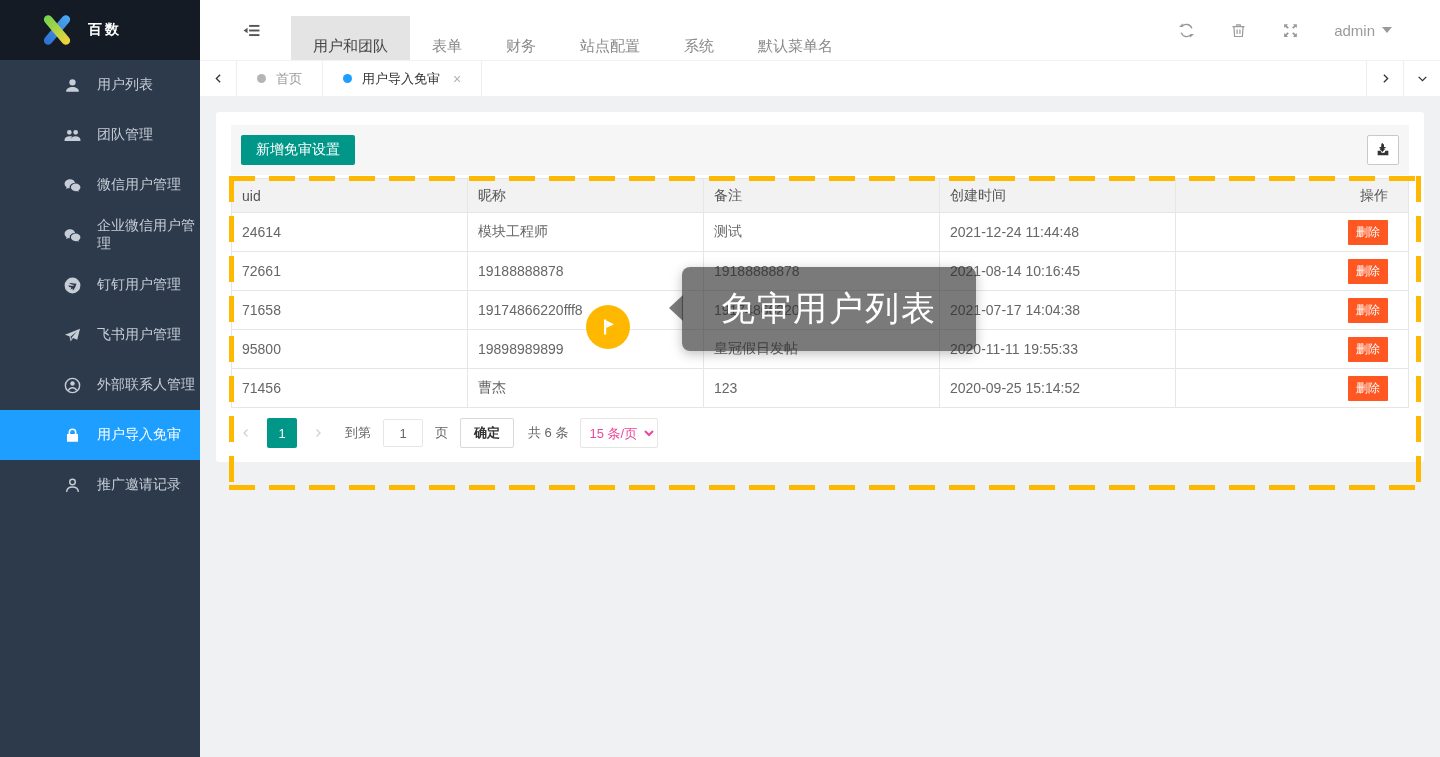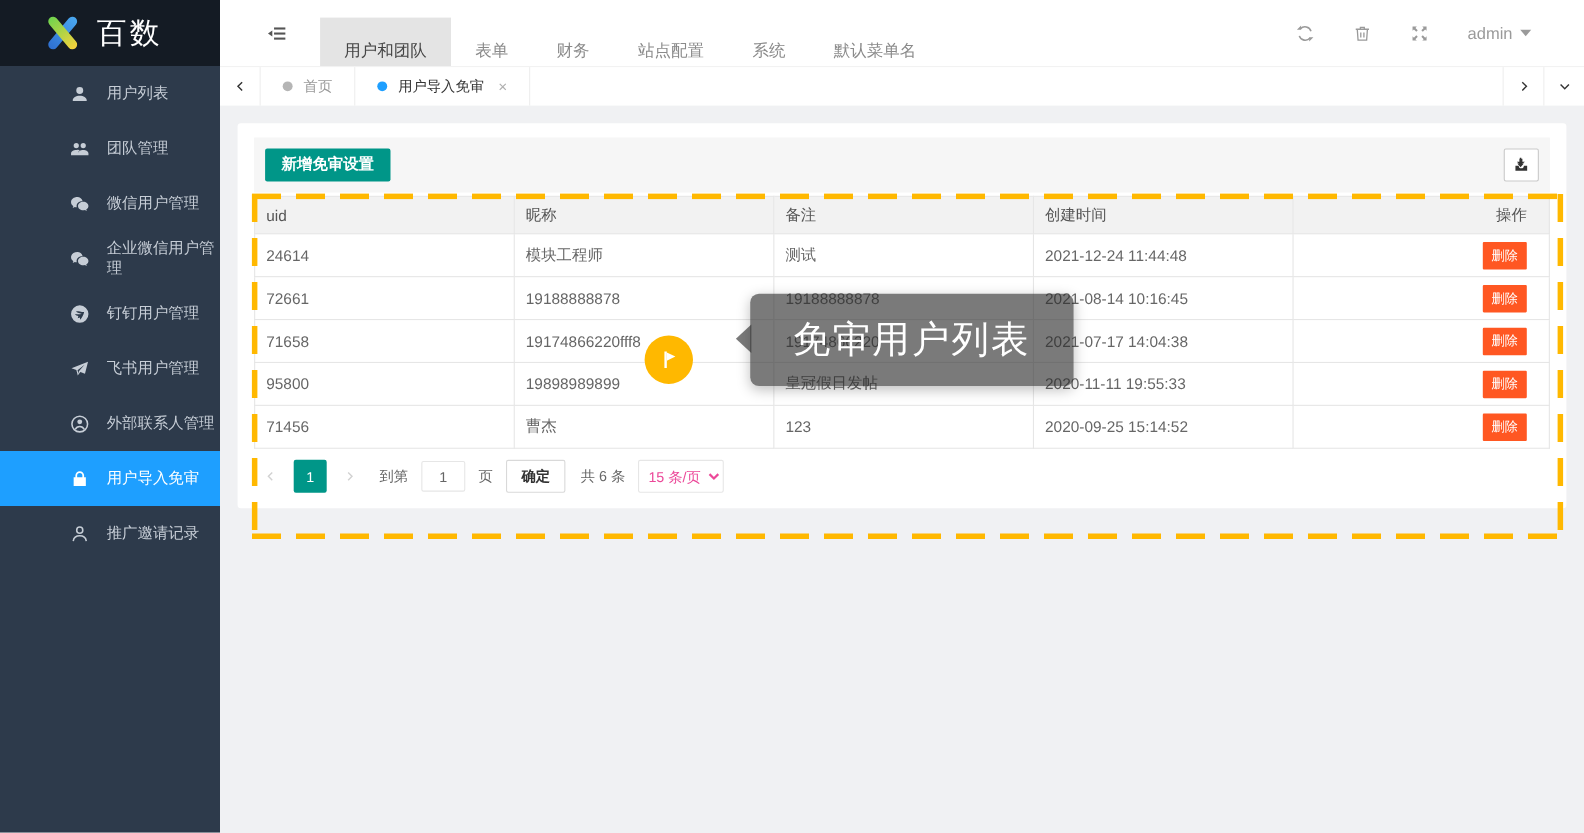--- a/index.html
+++ b/index.html
@@ -3,21 +3,21 @@
 <meta charset="utf-8">
 <style>
   * { box-sizing: border-box; margin: 0; padding: 0; }
   html,body { width:1440px; height:757px; overflow:hidden; }
   body { font-family:"Liberation Sans","DejaVu Sans",sans-serif; background:#f0f1f3; position:relative; }
   .app { display:flex; width:100%; height:100%; }
 
   
   .sidebar { width:200px; flex-shrink:0; background:#2d3a4b; display:flex; flex-direction:column; }
   .logo { height:60px; background:#141b24; display:flex; align-items:center; padding-left:38px; gap:12px; flex-shrink:0; }
-  .logo-text { color:#fff; font-size:27px; font-weight:normal; letter-spacing:3px; }
+  .logo-text { color:#fff; font-size:14px; font-weight:bold; letter-spacing:3px; }
   .menu { flex:1; }
   .menu-item { height:50px; display:flex; align-items:center; padding-left:63px; gap:15px; color:#c6cdd6; font-size:14px; cursor:pointer; }
   .menu-item svg { width:19px; height:19px; flex-shrink:0; }
   .menu-item.active { background:#1E9FFF; color:#fff; }
 
   
   .main { flex:1; display:flex; flex-direction:column; min-width:0; }
   .topbar { height:60px; background:#fff; display:flex; align-items:center; flex-shrink:0; }
   .collapse-btn { width:60px; height:60px; margin-left:21px; display:flex; align-items:center; justify-content:center; color:#555; cursor:pointer; }
   .collapse-btn svg { width:19px; height:19px; }
@@ -39,21 +39,21 @@
   .dot { width:9px; height:9px; border-radius:50%; background:#b5b5b5; }
   .tab.active { color:#333; }
   .tab.active .dot { background:#1E9FFF; }
   .tab-close { color:#b0b0b0; font-size:14px; margin-left:3px; }
   .tab-spacer { flex:1; }
 
   
   .content { flex:1; padding:16px 16px; }
   .card { background:#fff; border-radius:3px; padding:13px 15px 14px; }
   .toolbar { background:#f6f6f6; height:50px; display:flex; align-items:center; justify-content:space-between; padding:0 10px; margin-bottom:3px; }
-  .btn-add { background:#009688; color:#fff; border:none; height:30px; padding:0 15px; font-size:14px; border-radius:2px; cursor:pointer; font-family:inherit;font-weight:bold; }
+  .btn-add { background:#009688; color:#fff; border:none; height:30px; padding:0 15px; font-size:14px; border-radius:2px; cursor:pointer; font-family:inherit; }
   .btn-export { width:32px; height:30px; background:#fff; border:1px solid #c9c9c9; border-radius:2px; display:flex; align-items:center; justify-content:center; cursor:pointer; color:#333; }
   .btn-export svg { width:16px; height:16px; }
 
   table { width:100%; border-collapse:collapse; font-size:14px; color:#666; table-layout:fixed; }
   thead th { background:#f2f2f2; height:34px; font-weight:normal; text-align:left; padding:0 10px; border:1px solid #e6e6e6; color:#555; }
   tbody td { height:39px; padding:0 10px; border:1px solid #e6e6e6; background:#fff; }
   th.op, td.op { text-align:right; padding-right:20px; }
   .btn-del { background:#FF5722; color:#fff; border:none; font-size:12px; padding:4px 8px; border-radius:1px; cursor:pointer; font-family:inherit; }
 
   

